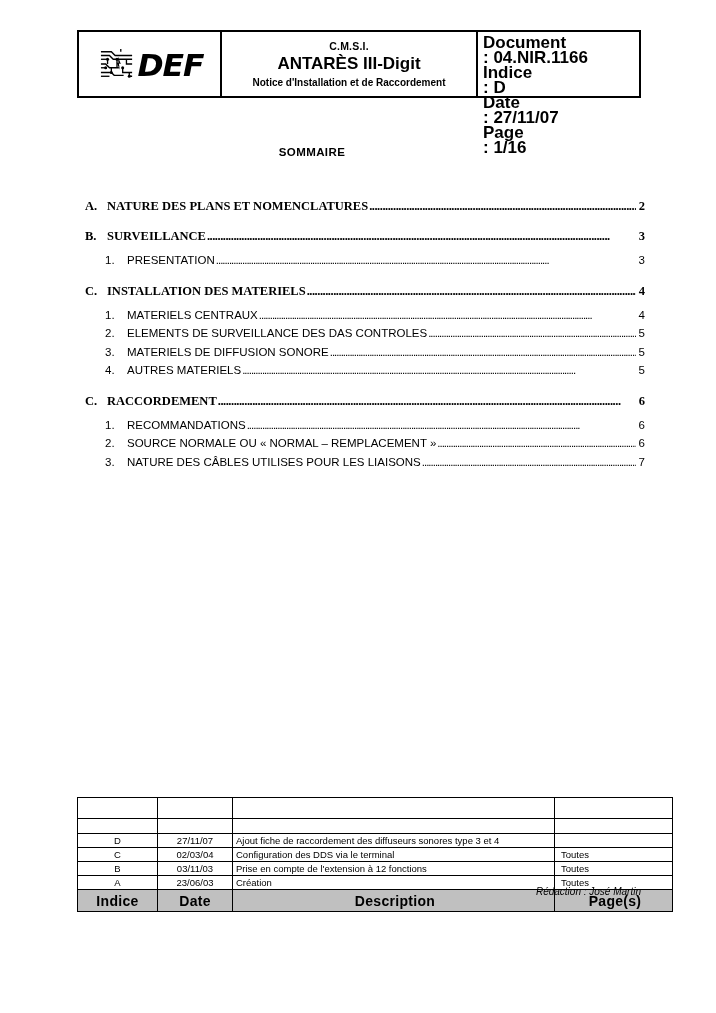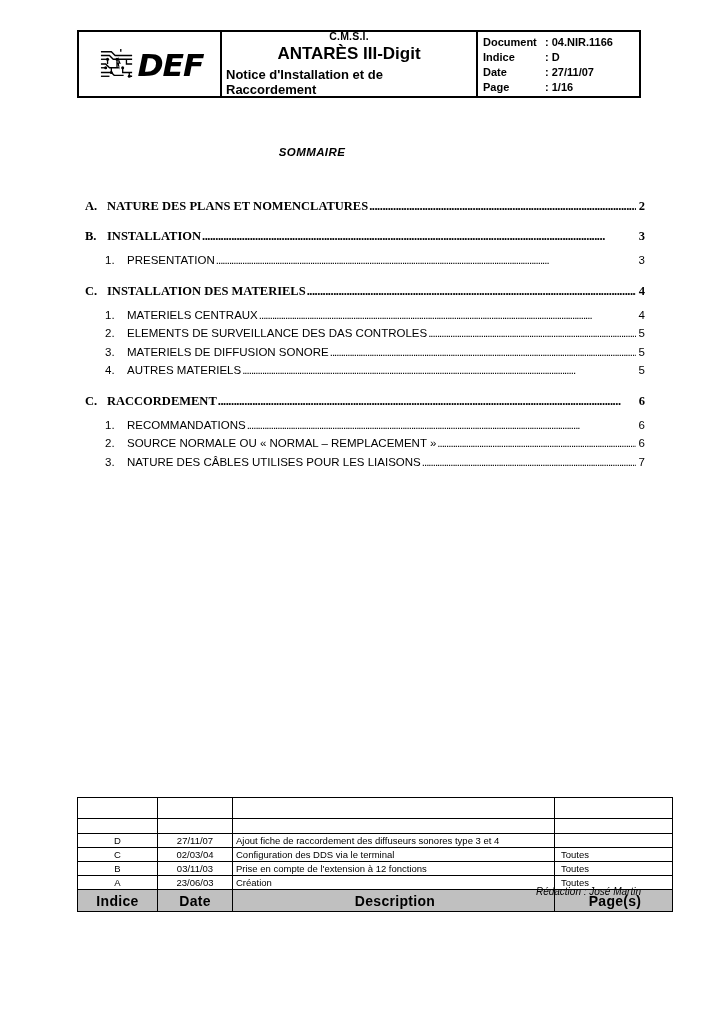--- a/index.html
+++ b/index.html
@@ -80,51 +80,51 @@
     margin-bottom: 2px;
   }
   .hdr-antares {
     font-size: 17px;
     font-weight: bold;
     letter-spacing: 0px;
     margin-bottom: 3px;
     text-align: right;
   }
   .hdr-notice {
-    font-size: 13px;
+    font-size: 10px;
     font-weight: bold;
     letter-spacing: 0px;
   }
 
   .hdr-meta-cell {
     width: 161px;
     box-sizing: border-box;
     padding: 3px 0 0 5px;
   }
   .meta-row {
     display: flex;
-    font-size: 11px;
+    font-size: 17px;
     font-weight: bold;
     line-height: 15px;
     white-space: nowrap;
+    flex-direction: column;
   }
   .meta-label { width: 62px; }
   .meta-value { }
 
   
   .sommaire-title {
     position: absolute;
     left: 0;
     top: 146px;
     width: 624px;
     text-align: center;
     font-size: 11.5px;
     font-weight: bold;
     letter-spacing: 0.4px;
-    font-style: italic;
   }
 
   
   .toc {
     position: absolute;
     left: 85px;
     top: 198px;
     width: 560px;
   }
   .toc-entry {
@@ -307,21 +307,21 @@
 
     <div class="toc-entry toc-l1">
       <span class="num">A.</span>
       <span class="label">NATURE DES PLANS ET NOMENCLATURES</span>
       <span class="leader"></span>
       <span class="pagenum">2</span>
     </div>
 
     <div class="toc-entry toc-l1">
       <span class="num">B.</span>
-      <span class="label">INSTALLATION</span>
+      <span class="label">SURVEILLANCE</span>
       <span class="leader"></span>
       <span class="pagenum">3</span>
     </div>
 
     <div class="toc-entry toc-l2 toc-l2-first">
       <span class="num">1.</span>
       <span class="label">PRESENTATION</span>
       <span class="leader"></span>
       <span class="pagenum">3</span>
     </div>

